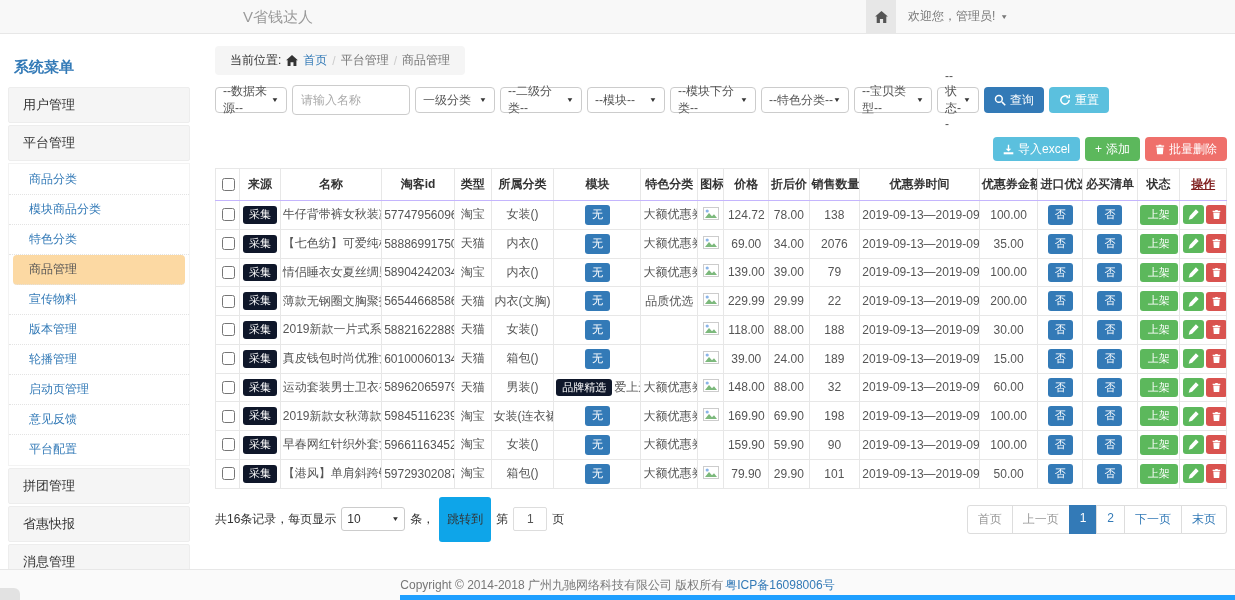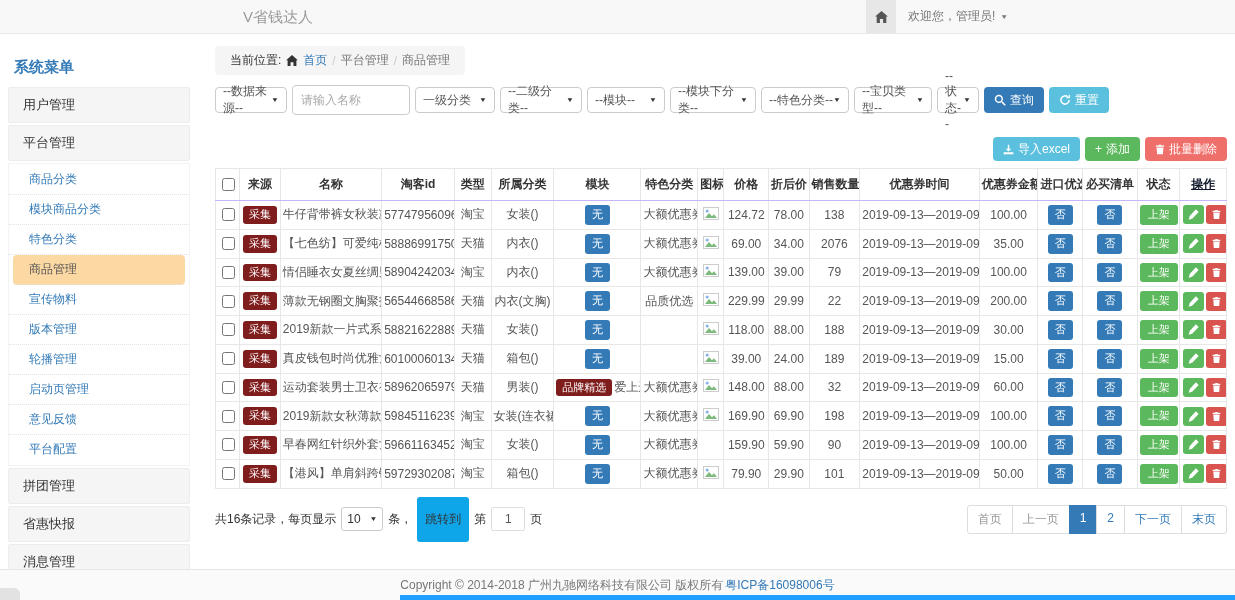--- a/index.html
+++ b/index.html
@@ -43,35 +43,35 @@
   .btn-success{background:#5cb85c;}
   .btn-danger{background:#ef706b;}
   .ic{display:inline-flex;align-items:center;}
   
   .toolbar{margin-top:22px;display:flex;justify-content:flex-end;gap:5px;}
   .toolbar .btn{height:24px;}
   
   table{width:100%;border-collapse:collapse;margin-top:7px;table-layout:fixed;}
   th,td{border:1px solid #e7e7e7;text-align:center;padding:4px 2px;overflow:hidden;white-space:nowrap;}
   th{color:#333;font-weight:bold;border-bottom:1px solid #c4b5fd;padding:6px 2px;background:#fff;}
-  th.th-op{color:#0f172a;text-decoration:underline;}
+  th.th-op{color:#7f1d1d;text-decoration:underline;}
   td{color:#555;height:18px;}
   .badge{display:inline-block;padding:2px 6px;border-radius:3px;color:#fff;font-size:11px;line-height:1.25;}
-  .badge-orange{background:#7f1d1d;}
+  .badge-orange{background:#0f172a;}
   .badge-blue{background:#337ab7;}
   .badge-green{background:#5cb85c;padding:3px 8px;}
   .badge-sq{padding:3px 7px;}
   .module-extra{color:#555;margin-left:2px;}
   .op-btn{display:inline-flex;width:21px;height:19px;align-items:center;justify-content:center;border-radius:3px;border:none;margin:0 1px;color:#fff;cursor:pointer;padding:0;}
   .op-edit{background:#5cb85c;}
   .op-del{background:#d9534f;}
   
   .pager-row{margin-top:8px;display:flex;justify-content:space-between;align-items:center;}
   .pager-left{display:flex;align-items:center;gap:5px;color:#333;}
-  .page-size{height:24px;box-sizing:border-box;border:1px solid #ccc;border-radius:3px;background:#fff;display:inline-flex;align-items:center;justify-content:space-between;gap:4px;padding:0 5px;width:42px;cursor:pointer;}
+  .page-size{height:24px;box-sizing:border-box;border:1px solid #ccc;border-radius:3px;background:#fff;display:inline-flex;align-items:center;justify-content:space-between;gap:4px;padding:0 5px;width:64px;cursor:pointer;}
   .jump-btn{background:#0ea5e9;color:#333;border:none;border-radius:3px;padding:14px 8px;font-size:12px;cursor:pointer;font-family:inherit;}
   .jump-input{width:34px;height:24px;box-sizing:border-box;border:1px solid #ddd;border-radius:2px;text-align:center;font-size:12px;font-family:inherit;color:#555;}
   .pagination{display:inline-flex;}
   .pg{border:1px solid #ddd;padding:5px 10px;font-size:12px;color:#337ab7;background:#fff;margin-left:-1px;text-decoration:none;cursor:pointer;}
   .pg:first-child{border-radius:3px 0 0 3px;margin-left:0;}
   .pg:last-child{border-radius:0 3px 3px 0;}
   .pg.disabled{color:#999;cursor:default;}
   .pg.active{background:#337ab7;color:#fff;border-color:#337ab7;}
   
   .footer{position:absolute;left:0;right:0;bottom:0;height:30px;background:#fafafa;border-top:1px solid #e7e7e7;display:flex;align-items:center;justify-content:center;color:#777;z-index:10;}

